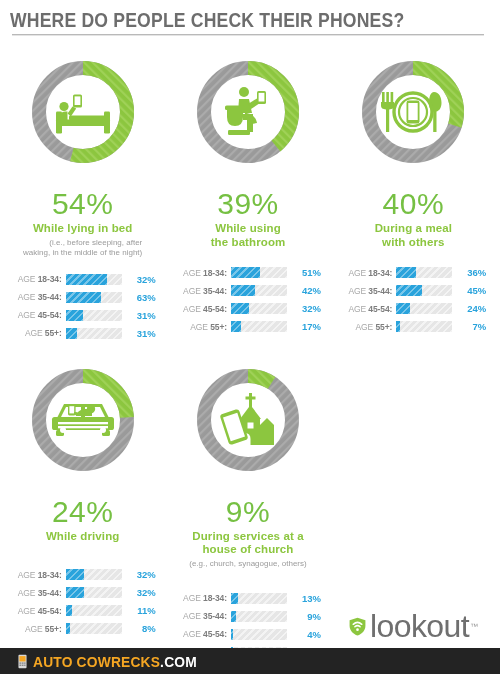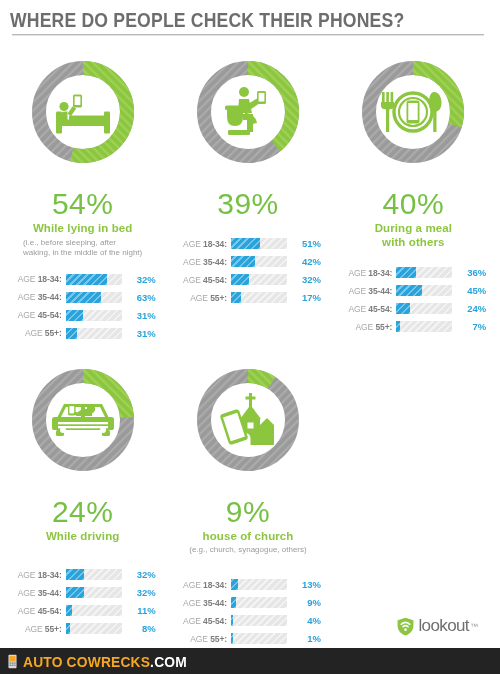--- a/index.html
+++ b/index.html
@@ -70,21 +70,21 @@
     margin-top: 2px;
     text-align: center;
     font-size: 11.5px;
     font-weight: bold;
     color: #8cc63f;
     line-height: 13.5px;
     letter-spacing: 0.1px;
   }
   .subcaption {
     margin-top: 2px;
-    text-align: left;
+    text-align: right;
     font-size: 8px;
     color: #9b9b9b;
     line-height: 10px;
   }
 
   
   .bars {
     margin-top: auto;
     width: 150px;
     padding-bottom: 4px;
@@ -142,37 +142,37 @@
   
   .logo-area {
     position: absolute;
     right: 18px;
     bottom: 36px;
     display: flex;
     align-items: center;
   }
   .logo-mark { width: 19px; height: 19px; display: block; }
   .logo-text {
-    font-size: 17px;
+    font-size: 32px;
     color: #6f6f6f;
     letter-spacing: -0.6px;
     margin-left: 3px;
     line-height: 24px;
   }
   .logo-tm { font-size: 8px; color: #9a9a9a; vertical-align: super; margin-left: 1px; }
 
   
   .footer {
     position: absolute;
     left: 0; bottom: 0;
     width: 500px; height: 26px;
     background: #232323;
     display: flex;
     align-items: center;
-    padding-left: 8px;
+    padding-left: 18px;
   }
   .footer-icon { width: 9px; height: 15px; display: block; margin-right: 6px; }
   .footer-text {
     font-family: "Liberation Sans Narrow", "Liberation Sans", sans-serif;
     font-size: 15px;
     font-weight: bold;
     letter-spacing: 0.2px;
     transform: scaleX(0.92);
     transform-origin: left center;
     white-space: nowrap;
@@ -292,20 +292,24 @@
         <path d="M8 25 H24 V33 Q24 42 16 42 Q8 42 8 33 Z"></path>
         <rect x="6" y="21.5" width="20" height="4.5" rx="1.6"></rect>
         <path d="M24 30 H34 V48 H28 V36 H24 Z"></path>
         <rect x="9" y="46" width="22" height="5" rx="1.2"></rect>
         <path d="M26 29 C32 29 37 33 38 39 L33 40 C32.4 36 30 34 26 34 Z"></path>
       </g>
     </svg>
             </div>
     </div>
     <div class="stat">39%</div>
+    <div class="caption">
+            <div>While using</div>
+            <div>the bathroom</div>
+          </div>
     <div class="subcaption"></div>
     <div class="bars">
     <div class="bar-row">
       <div class="bar-label"><span>AGE </span><b>18-34:</b></div>
       <div class="bar-track">
         <div class="bar-fill" style="width:51%"></div>
       </div>
       <div class="bar-value">51%</div>
     </div>
     <div class="bar-row">
@@ -509,20 +513,21 @@
         <g transform="rotate(-18 18 36)">
           <rect x="8" y="20" width="20" height="32" rx="3"></rect>
           <rect x="10.5" y="23.5" width="15" height="25" fill="#ffffff"></rect>
         </g>
       </g>
     </svg>
             </div>
     </div>
     <div class="stat">9%</div>
     <div class="caption">
+            <div>During services at a</div>
             <div>house of church</div>
           </div>
     <div class="subcaption">
             <div>(e.g., church, synagogue, others)</div>
           </div>
     <div class="bars">
     <div class="bar-row">
       <div class="bar-label"><span>AGE </span><b>18-34:</b></div>
       <div class="bar-track">
         <div class="bar-fill" style="width:13%"></div>

